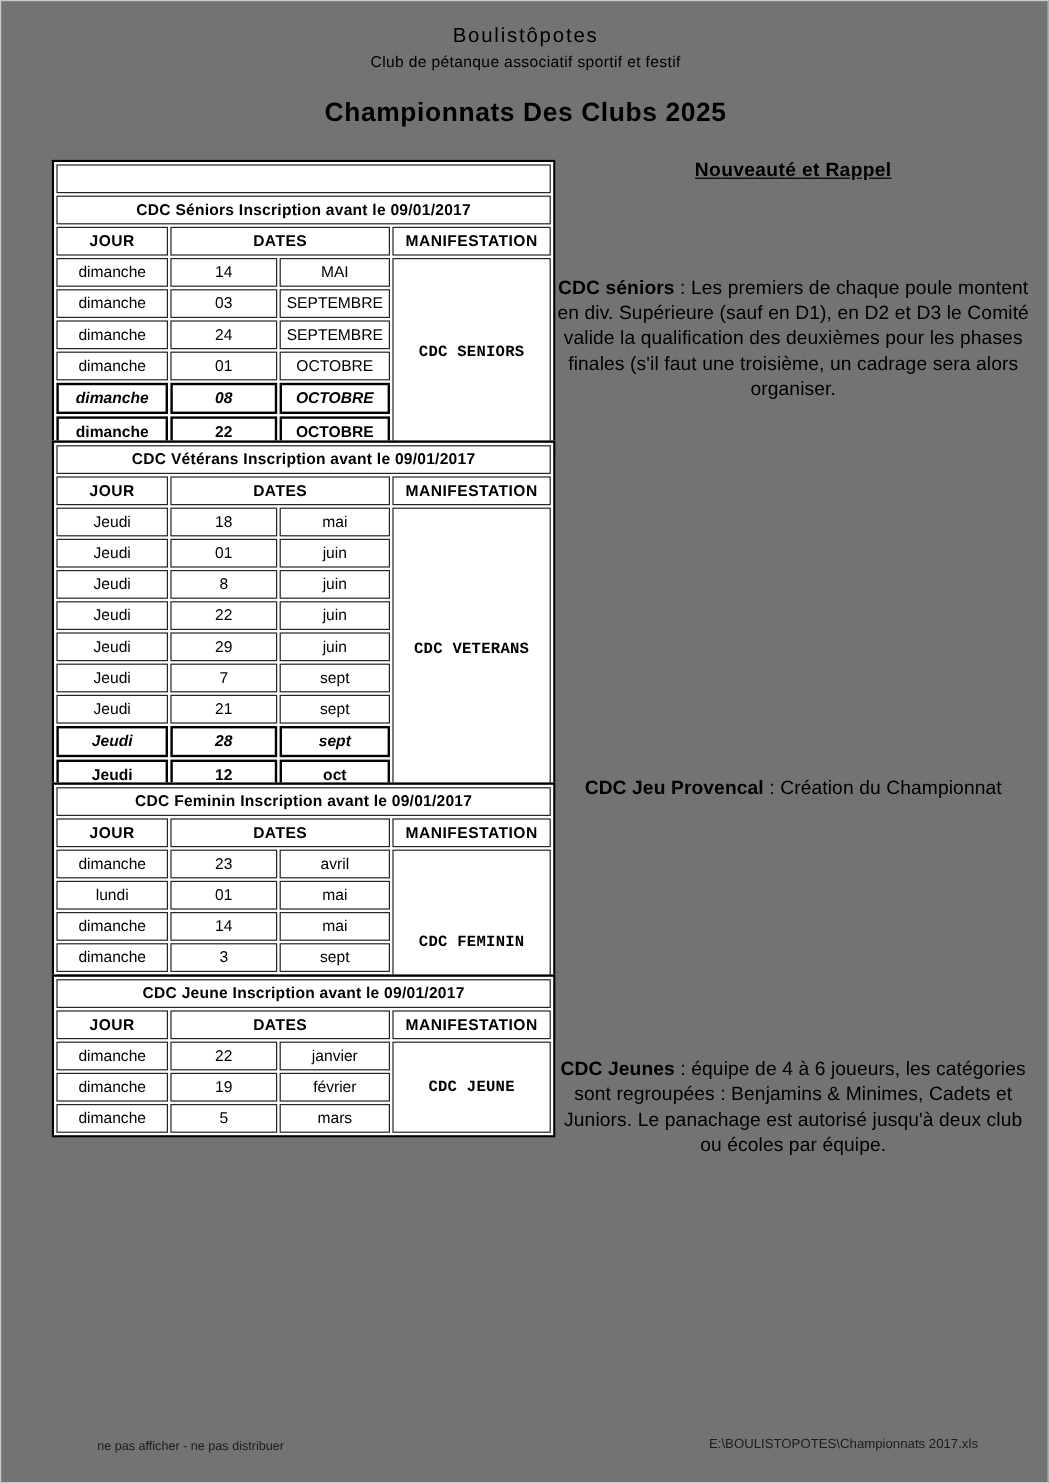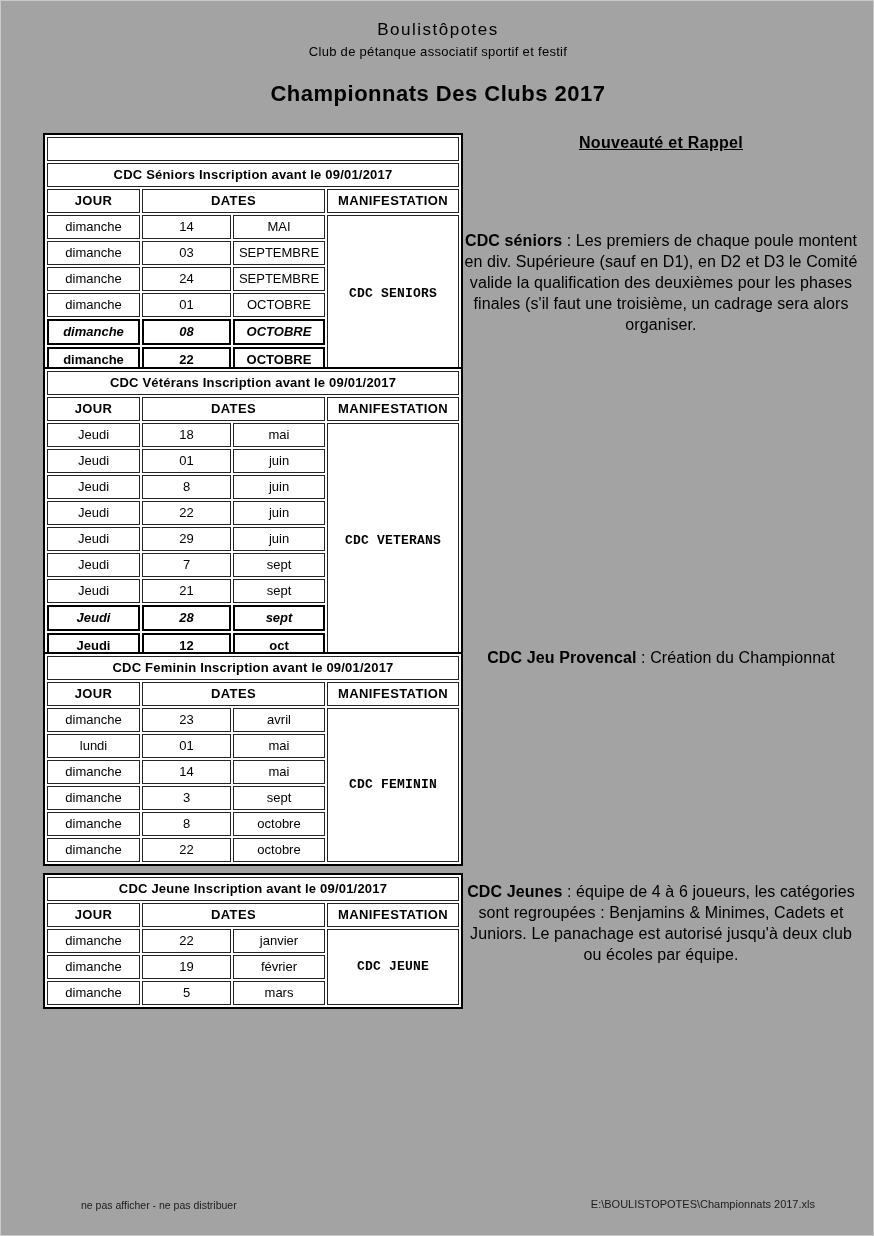--- a/index.html
+++ b/index.html
@@ -1,28 +1,28 @@
 <!DOCTYPE html>
 <html><head>
 <meta charset="utf-8">
 <style>
   html,body{margin:0;padding:0;background:#888;}
   .page{
     position:relative;width:874px;height:1236px;margin:0 auto;
-    background:#a3a3a3;border:1px solid #c9c9c9;box-sizing:border-box;
+    background:#737373;border:1px solid #c9c9c9;box-sizing:border-box;
     font-family:"Liberation Sans", sans-serif;color:#000;overflow:hidden;
   }
   
   .doc-header{position:absolute;top:0;left:0;width:874px;text-align:center;}
   .club-name{position:absolute;top:19px;left:0;width:100%;font-size:17px;letter-spacing:1.5px;}
   .club-subtitle{position:absolute;top:43px;left:0;width:100%;font-size:13px;letter-spacing:.3px;}
   .doc-title{position:absolute;top:80px;left:0;width:100%;font-size:22px;font-weight:700;letter-spacing:.5px;}
   
   .tslot{position:absolute;left:42px;width:348px;}
-  .tslot.t1{top:132px;} .tslot.t2{top:366px;} .tslot.t3{top:651px;} .tslot.t4{top:872px;}
+  .tslot.t1{top:132px;} .tslot.t2{top:366px;} .tslot.t3{top:651px;} .tslot.t4{top:811px;}
   table.sched{
     border-collapse:separate;border-spacing:2px;border:2px solid #000;
     width:420px;table-layout:fixed;background:#fff;
   }
   table.sched td{
     text-align:center;vertical-align:middle;padding:0;overflow:hidden;
     font-size:13px;line-height:22px;height:22px;border:1px solid #242424;
     white-space:nowrap;
   }
   td.blank-cell{border:2px solid #000;height:14px;line-height:14px;}
@@ -44,21 +44,21 @@
   .footer-right{position:absolute;top:1197px;right:58px;font-size:11px;color:#1c1c1c;}
 </style>
 </head>
 <body>
 
 <div class="page">
 
   <div class="doc-header">
     <div class="club-name">Boulistôpotes</div>
     <div class="club-subtitle">Club de pétanque associatif sportif et festif</div>
-    <div class="doc-title">Championnats Des Clubs 2017</div>
+    <div class="doc-title">Championnats Des Clubs 2025</div>
   </div>
 
   <div class="tslot t1">
       <table class="sched">
         <colgroup>
           <col style="width: 93px;">
           <col style="width: 89px;">
           <col style="width: 92px;">
           <col style="width: 132px;">
         </colgroup>

